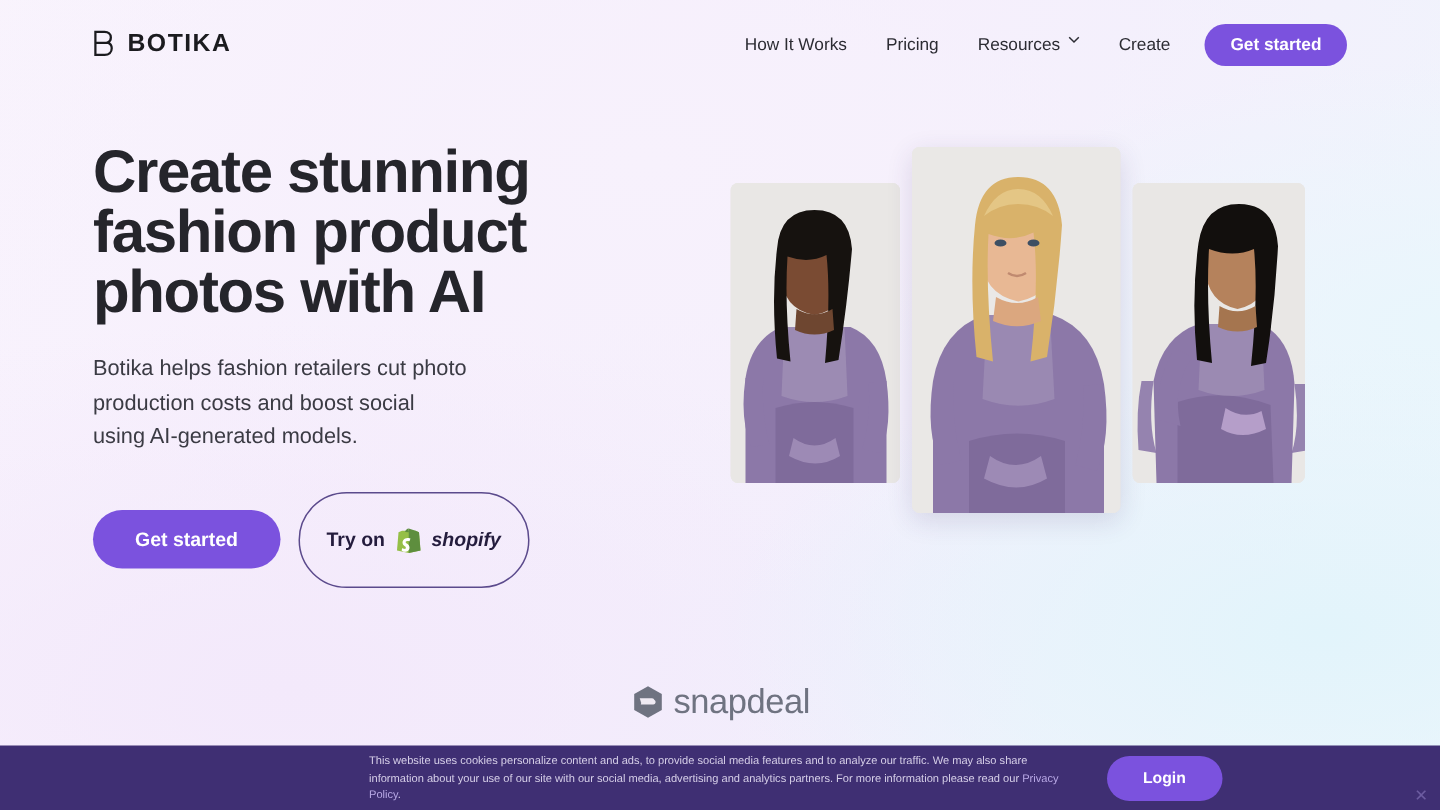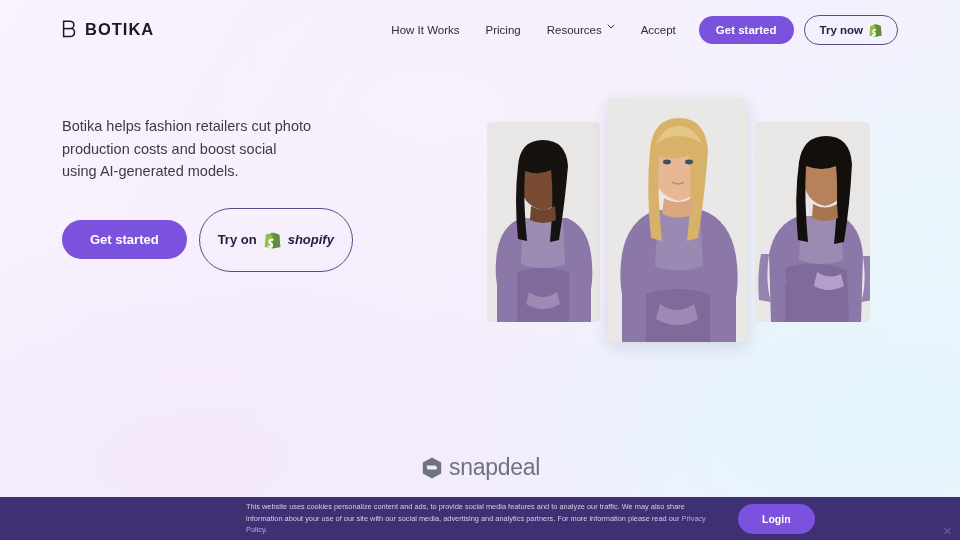--- a/index.html
+++ b/index.html
@@ -140,38 +140,28 @@
       </div>
       <div class="nav-link">
         <span>Resources</span>
         <span>
           <svg class="chev" viewBox="0 0 8 5">
               <path d="M.8.8 4 4 7.2.8" fill="none" stroke="#2c2c33" stroke-width="1"></path>
             </svg>
         </span>
       </div>
       <div class="nav-link">
-        <span>Accept</span>
+        <span>Create</span>
       </div>
       <button class="btn-primary">Get started</button>
-      <button class="btn-outline">
-        <span>Try now</span>
-        <span>
-          <svg class="shopify-bag" viewBox="0 0 13 14">
-            <path d="M3 2.2 1.2 3 .4 12.4l6.1 1.3 6.1-1.3L11.8 3 10 2.2z" fill="#95bf47"></path>
-            <path d="M6.5 1.1c-.9 0-1.6.8-1.9 1.8l1.9.1z" fill="#5e8e3e"></path>
-            <path d="M6.5 13.7l6.1-1.3L11.8 3 10 2.2 6.5 1.1z" fill="#5e8e3e"></path>
-            <path d="M7.4 6.2l-.5 1.5s-.5-.3-1.1-.2c-.9 0-.9.6-.9.7 0 .7 1.9.9 2 2.6.1 1.3-.7 2.2-1.9 2.3-1.4.1-2.2-.7-2.2-.7l.3-1.3s.8.6 1.4.5c.4 0 .5-.3.5-.6-.1-.9-1.6-.9-1.7-2.4-.1-1.3.7-2.6 2.6-2.7.8 0 1.5.3 1.5.3z" fill="#fff"></path>
-          </svg>
-        </span>
-      </button>
     </div>
   </div>
 
   <div class="hero">
+    <h1>Create stunning fashion product photos with AI</h1>
     <p>Botika helps fashion retailers cut photo production costs and boost social using AI-generated models.</p>
     <div class="hero-cta">
       <button class="cta-fill">Get started</button>
       <button class="cta-ghost">
         <span>Try on</span>
         <span>
           <svg class="shopify-bag-lg" viewBox="0 0 13 14">
             <path d="M3 2.2 1.2 3 .4 12.4l6.1 1.3 6.1-1.3L11.8 3 10 2.2z" fill="#95bf47"></path>
             <path d="M6.5 1.1c-.9 0-1.6.8-1.9 1.8l1.9.1z" fill="#5e8e3e"></path>
             <path d="M6.5 13.7l6.1-1.3L11.8 3 10 2.2 6.5 1.1z" fill="#5e8e3e"></path>

